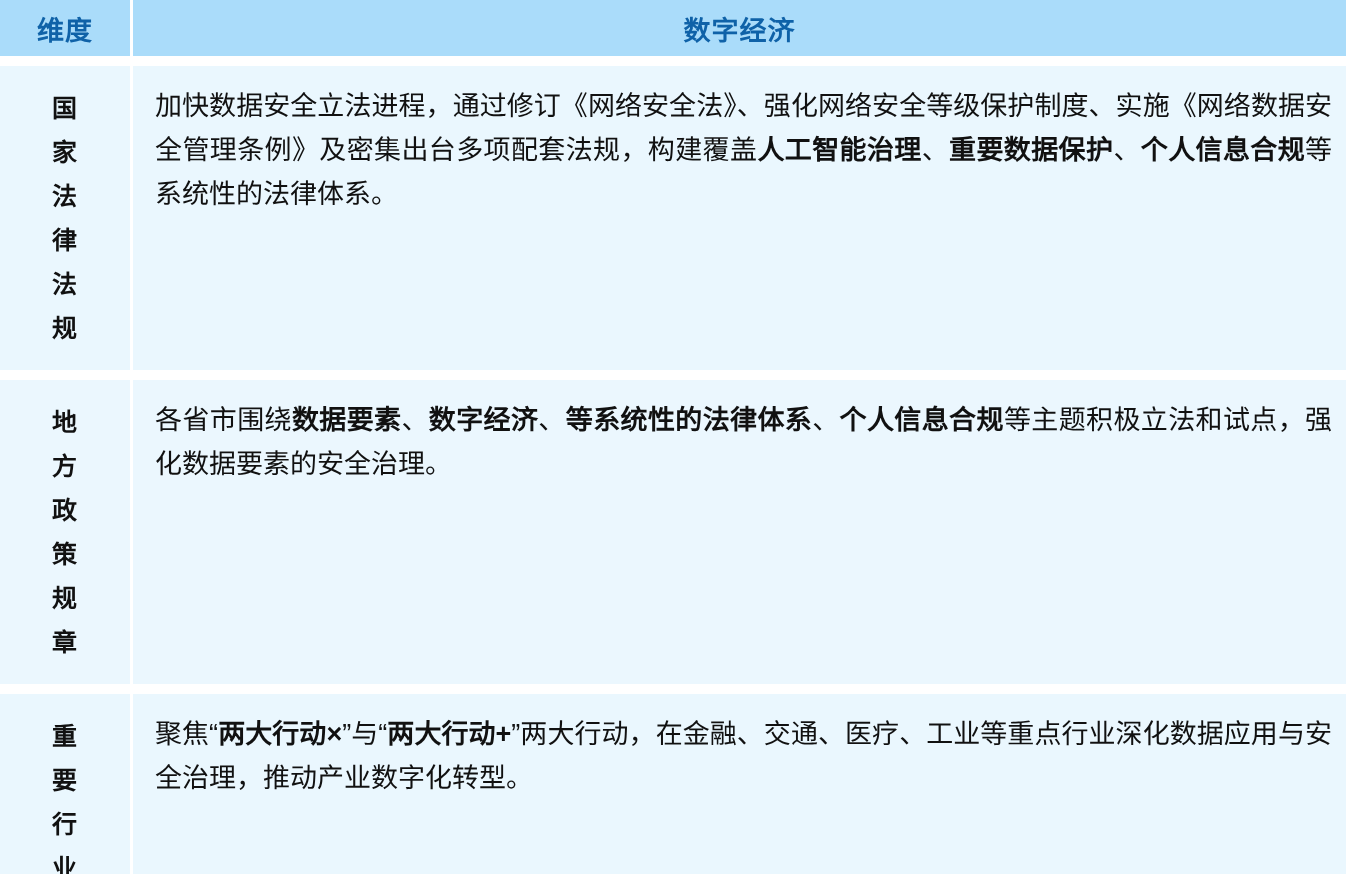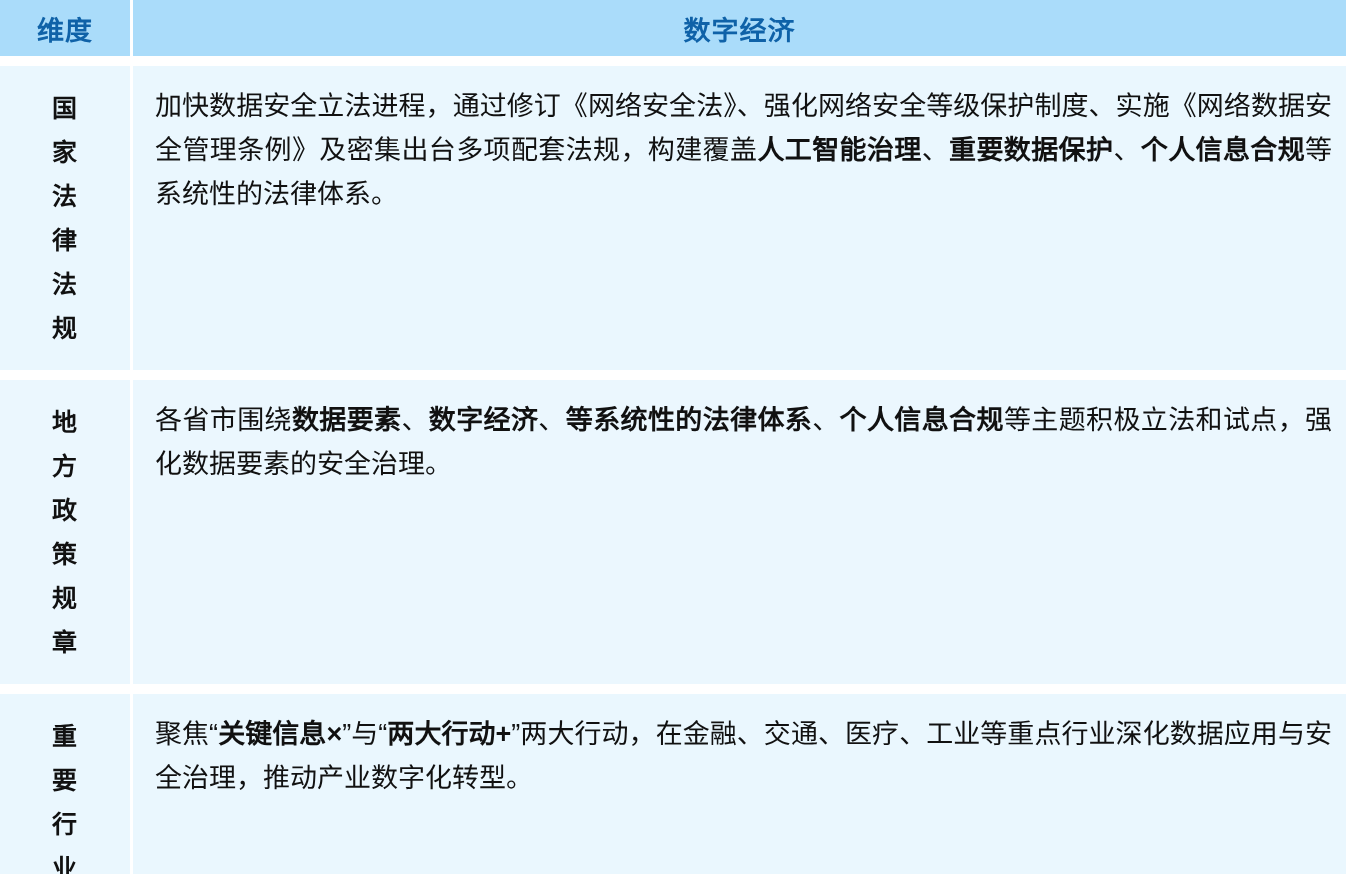--- a/index.html
+++ b/index.html
@@ -142,18 +142,18 @@
 
       <tr class="row-3">
         <td class="dim-cell">
           <span class="dim-text">
               <div>重</div>
               <div>要</div>
               <div>行</div>
               <div>业</div>
             </span>
         </td>
-        <td class="info-cell">聚焦“<b>关键信息×</b>”与“<b>两大行动+</b>”两大行动，在金融、交通、医疗、工业等重点行业深化数据应用与安全治理，推动产业数字化转型。</td>
+        <td class="info-cell">聚焦“<b>两大行动×</b>”与“<b>两大行动+</b>”两大行动，在金融、交通、医疗、工业等重点行业深化数据应用与安全治理，推动产业数字化转型。</td>
       </tr>
 
     </tbody>
   </table>
 </div>
 
 </body></html>

